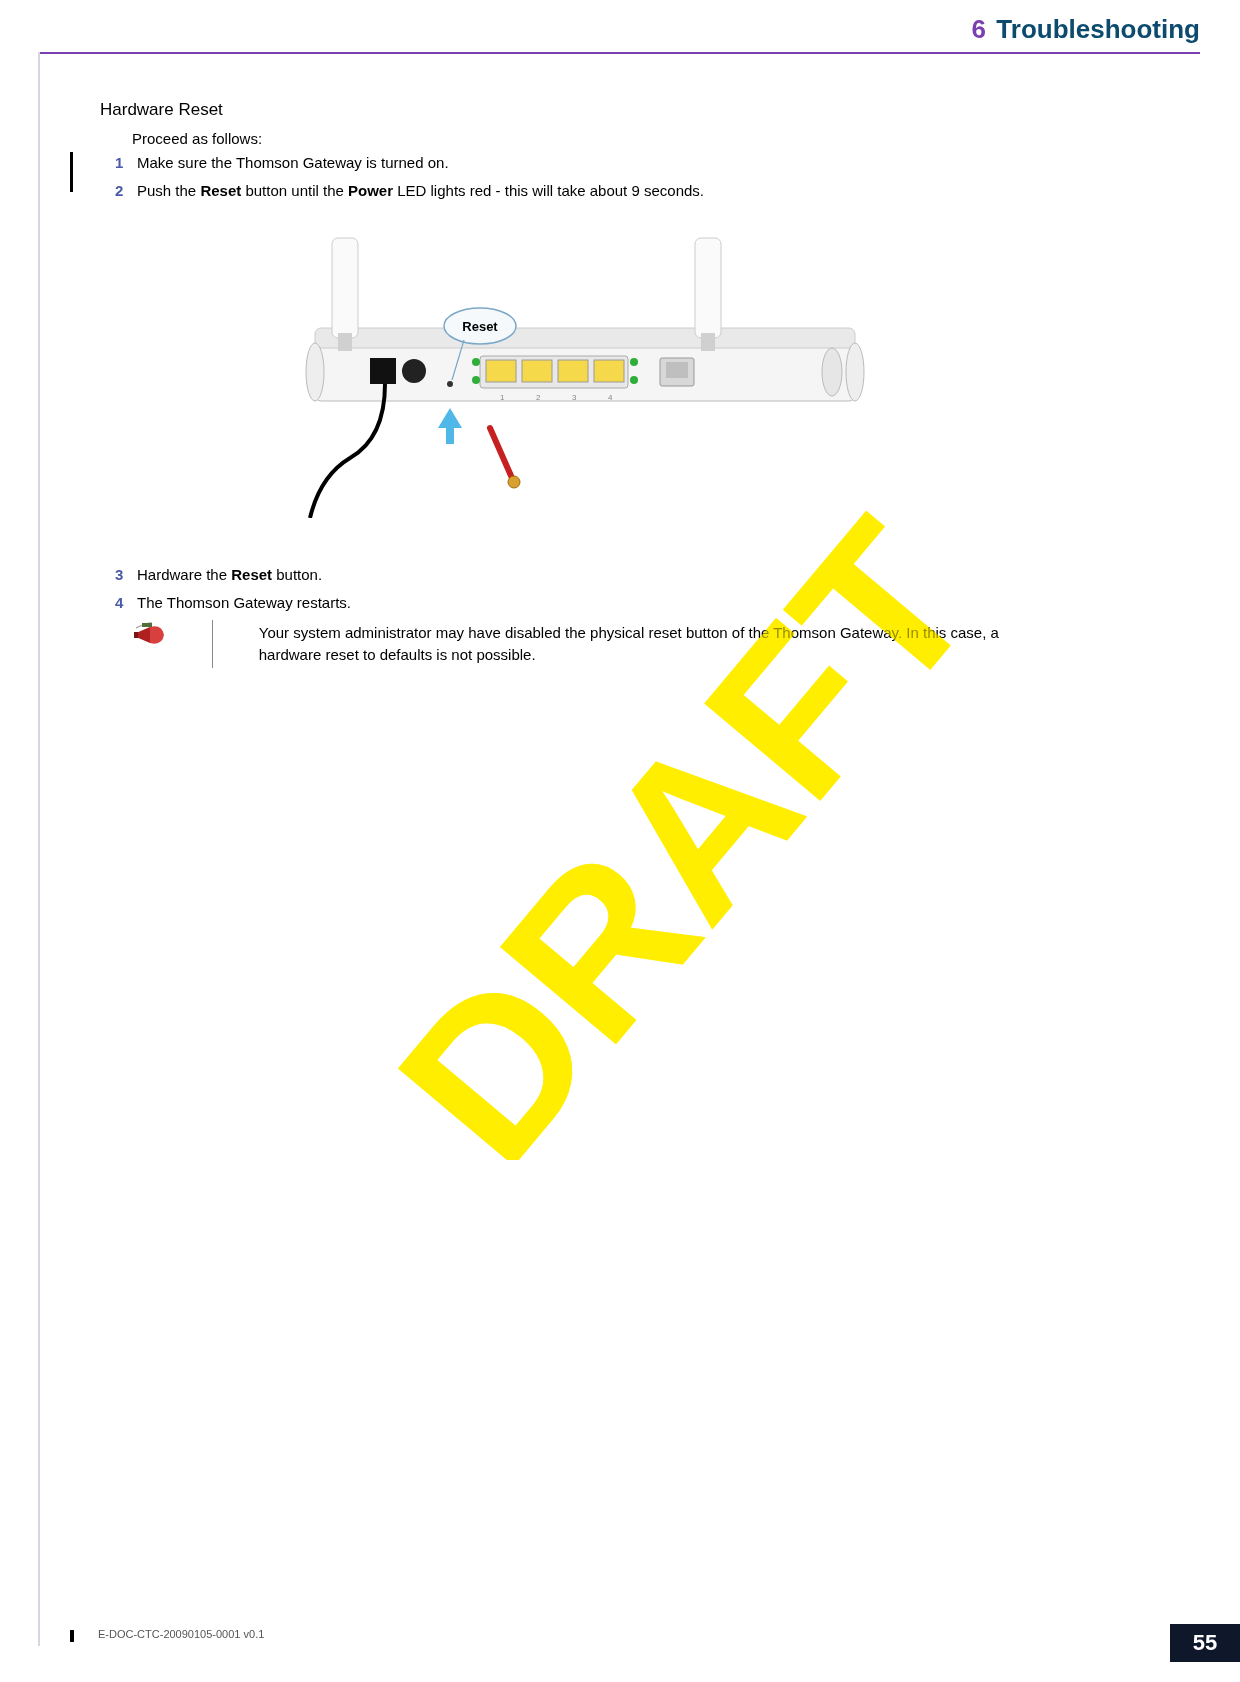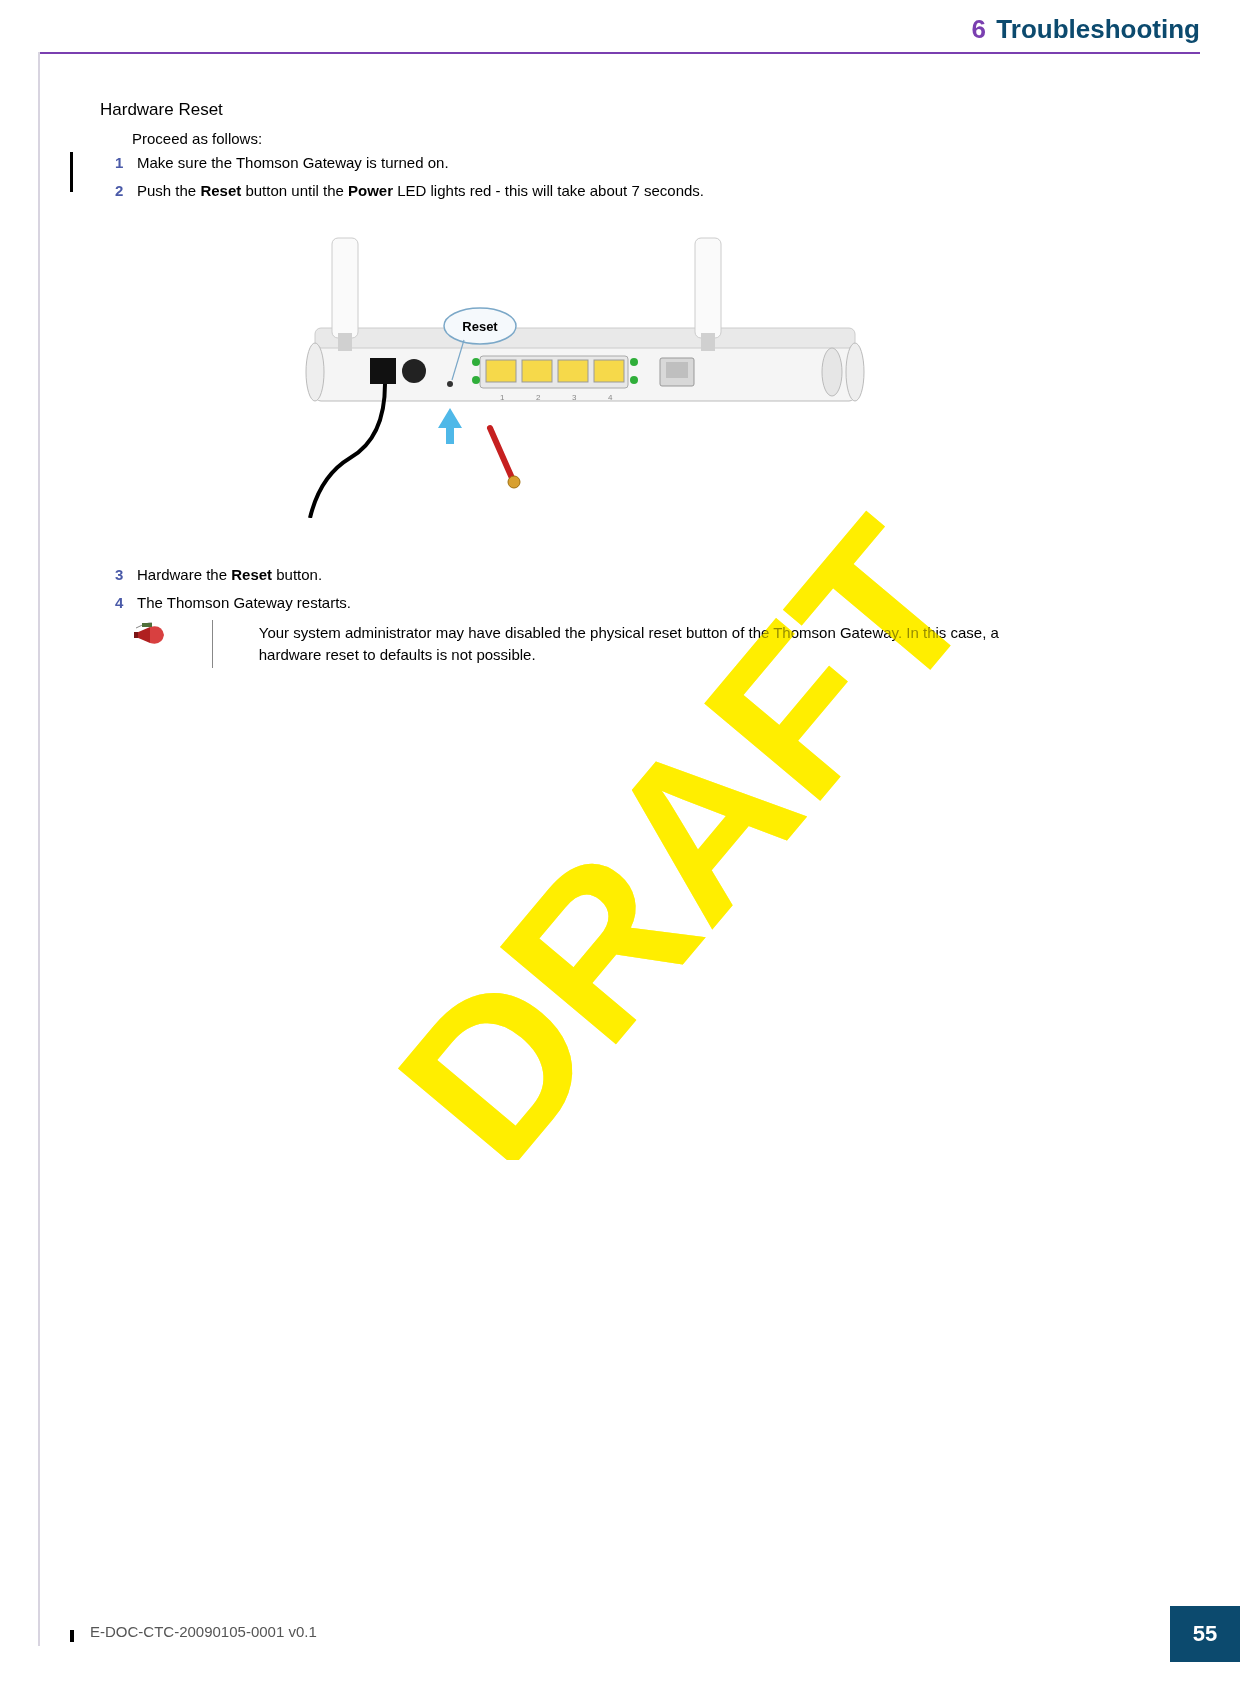--- a/index.html
+++ b/index.html
@@ -156,39 +156,39 @@
   }
   .watermark-front text {
     font-size: 220px;
     font-weight: bold;
     fill: #ffee00;
     font-family: Arial, sans-serif;
   }
   .footer-doc {
     position: absolute;
     bottom: 42px;
-    left: 90px;
-    font-size: 15px;
+    left: 98px;
+    font-size: 11px;
     color: #555;
   }
   .footer-tick {
     position: absolute;
     bottom: 40px;
     left: 70px;
     width: 4px;
     height: 12px;
     background: #000;
   }
   .page-number-box {
     position: absolute;
     bottom: 20px;
     right: 0;
     width: 70px;
-    height: 56px;
-    background: #0c4a6e;
+    height: 38px;
+    background: #0f172a;
     color: #fff;
     display: flex;
     align-items: center;
     justify-content: center;
     font-size: 22px;
     font-weight: bold;
     margin-top: 28px;
   }
 </style>
 </head>
@@ -213,21 +213,21 @@
   <div class="change-bar"></div>
 
   <div class="steps">
     <div class="step">
       <div class="step-num">1</div>
       <div class="step-body">Make sure the Thomson Gateway is turned on.</div>
     </div>
     <div class="step">
       <div class="step-num">2</div>
       <div class="step-body">
-        <span>Push the </span><span class="bold">Reset</span><span> button until the </span><span class="bold">Power</span><span> LED lights red - this will take about 7 seconds.</span>
+        <span>Push the </span><span class="bold">Reset</span><span> button until the </span><span class="bold">Power</span><span> LED lights red - this will take about 9 seconds.</span>
       </div>
     </div>
   </div>
 
   <div class="illustration">
     <svg viewBox="0 0 620 290" width="620" height="290">
 
       <rect x="35" y="115" width="540" height="58" rx="6" fill="#f5f5f5" stroke="#bbb"></rect>
       <rect x="35" y="100" width="540" height="20" rx="6" fill="#e9e9e9" stroke="#ccc"></rect>
 

